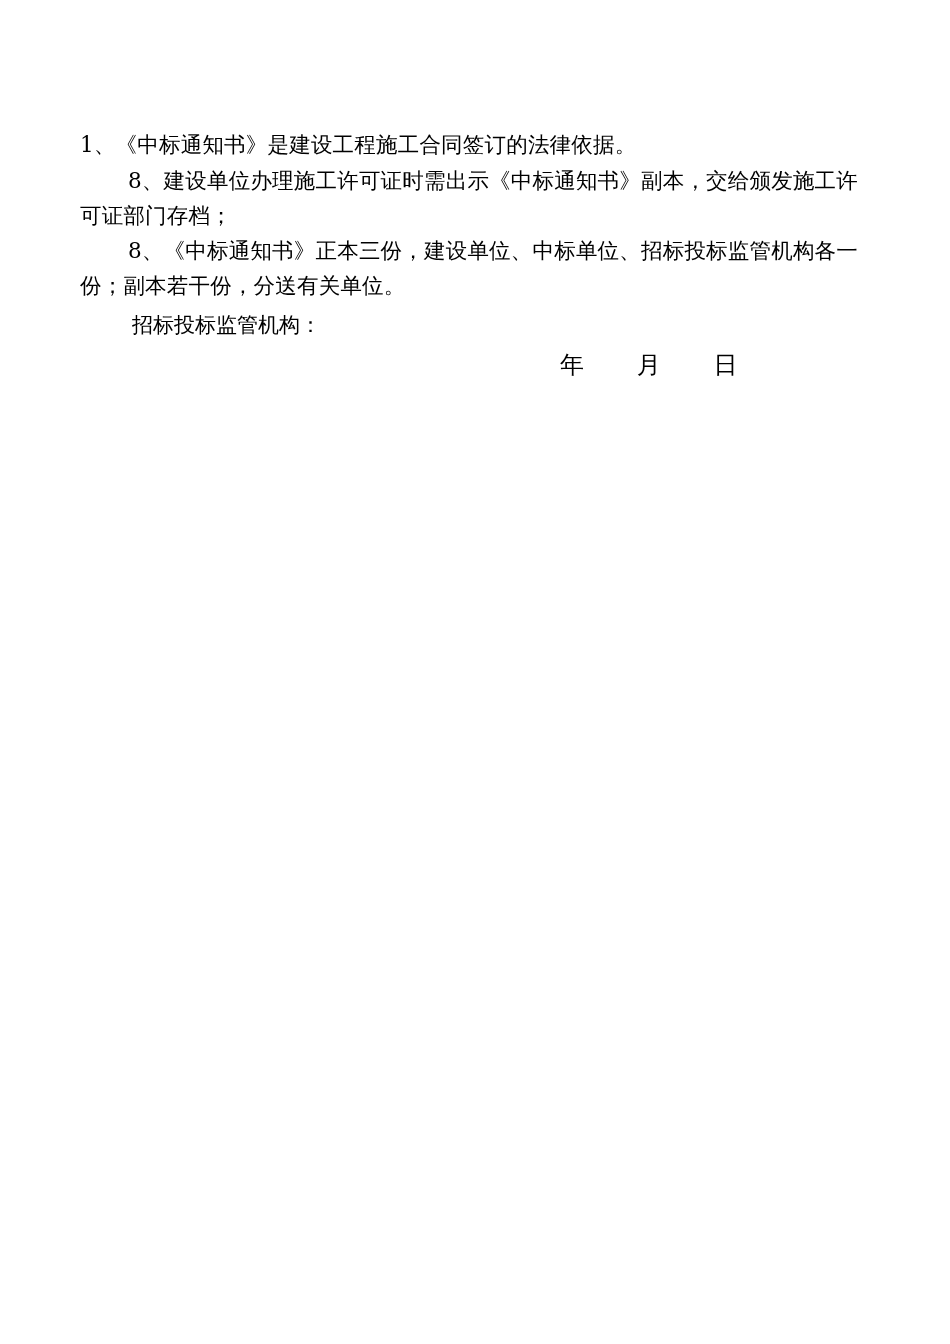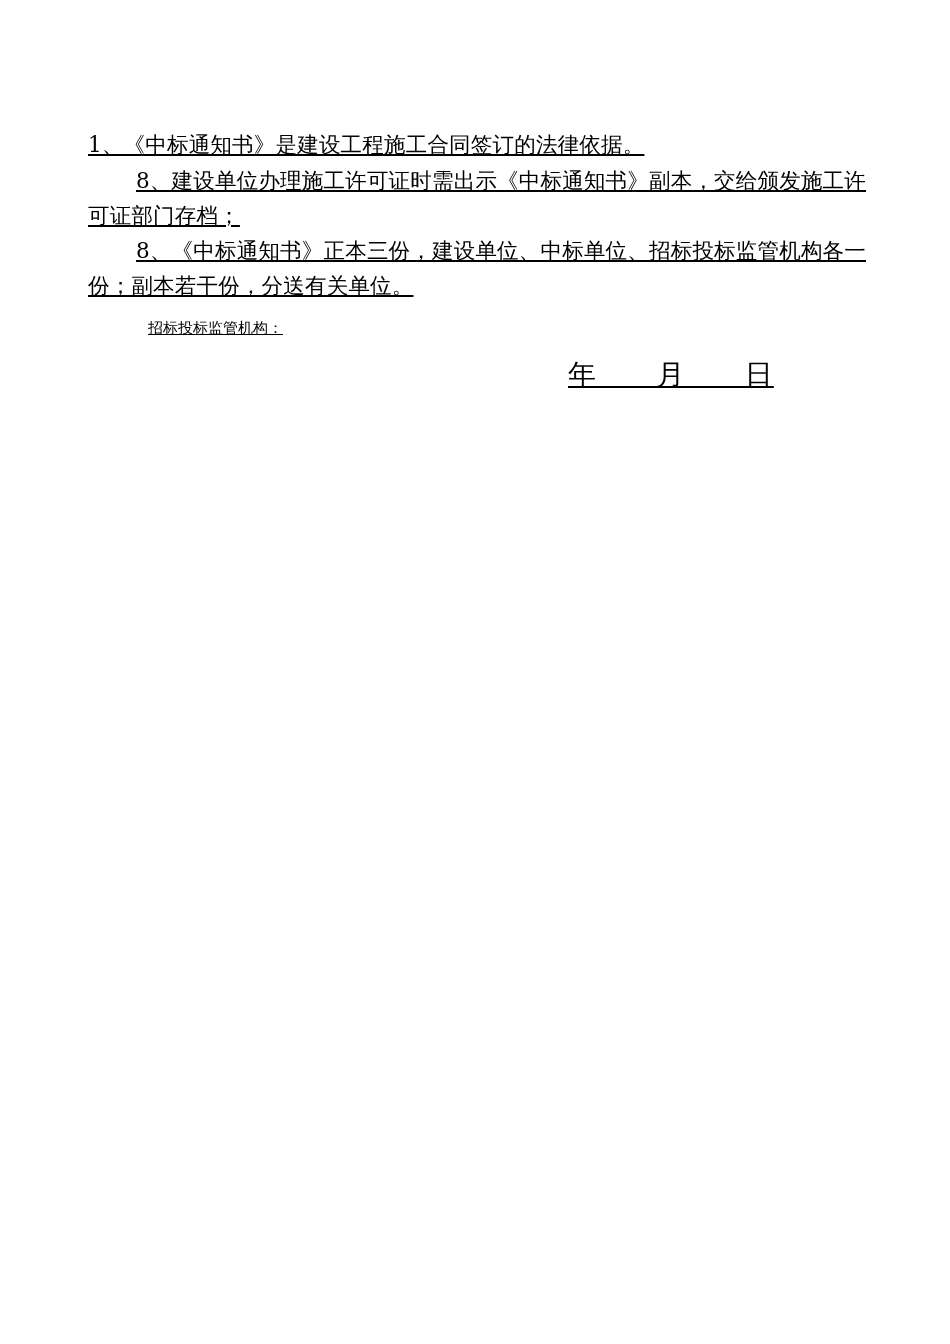--- a/index.html
+++ b/index.html
@@ -18,50 +18,49 @@
   .page {
     position: absolute;
     left: 0;
     top: 0;
     width: 950px;
     height: 1344px;
     background: #ffffff;
   }
   .doc-body {
     position: absolute;
-    left: 88px;
+    left: 80px;
     top: 128px;
     width: 778px;
-    text-decoration: underline;
   }
   .para {
     font-size: 21.5px;
     line-height: 1.62;
     letter-spacing: 0.2px;
     margin: 0 0 1px 0;
     text-align: justify;
     text-justify: inter-ideograph;
     font-family: "DejaVu Serif", "Liberation Serif", serif;
     white-space: pre-wrap;
   }
   .p1 {
     text-indent: 0;
   }
   .p-indent {
     text-indent: 48px;
   }
   .signature-line {
-    font-size: 15px;
+    font-size: 21px;
     line-height: 1.62;
-    margin: 12px;
+    margin: 4px;
     text-indent: 48px;
     font-family: "DejaVu Serif", "Liberation Serif", serif;
   }
   .date-line {
-    font-size: 28px;
+    font-size: 24px;
     line-height: 1.62;
     margin: 4px 0 0 0;
     padding-left: 480px;
     letter-spacing: 1px;
     font-family: "DejaVu Serif", "Liberation Serif", serif;
     white-space: pre;
   }
 </style>
 </head>
 <body>

